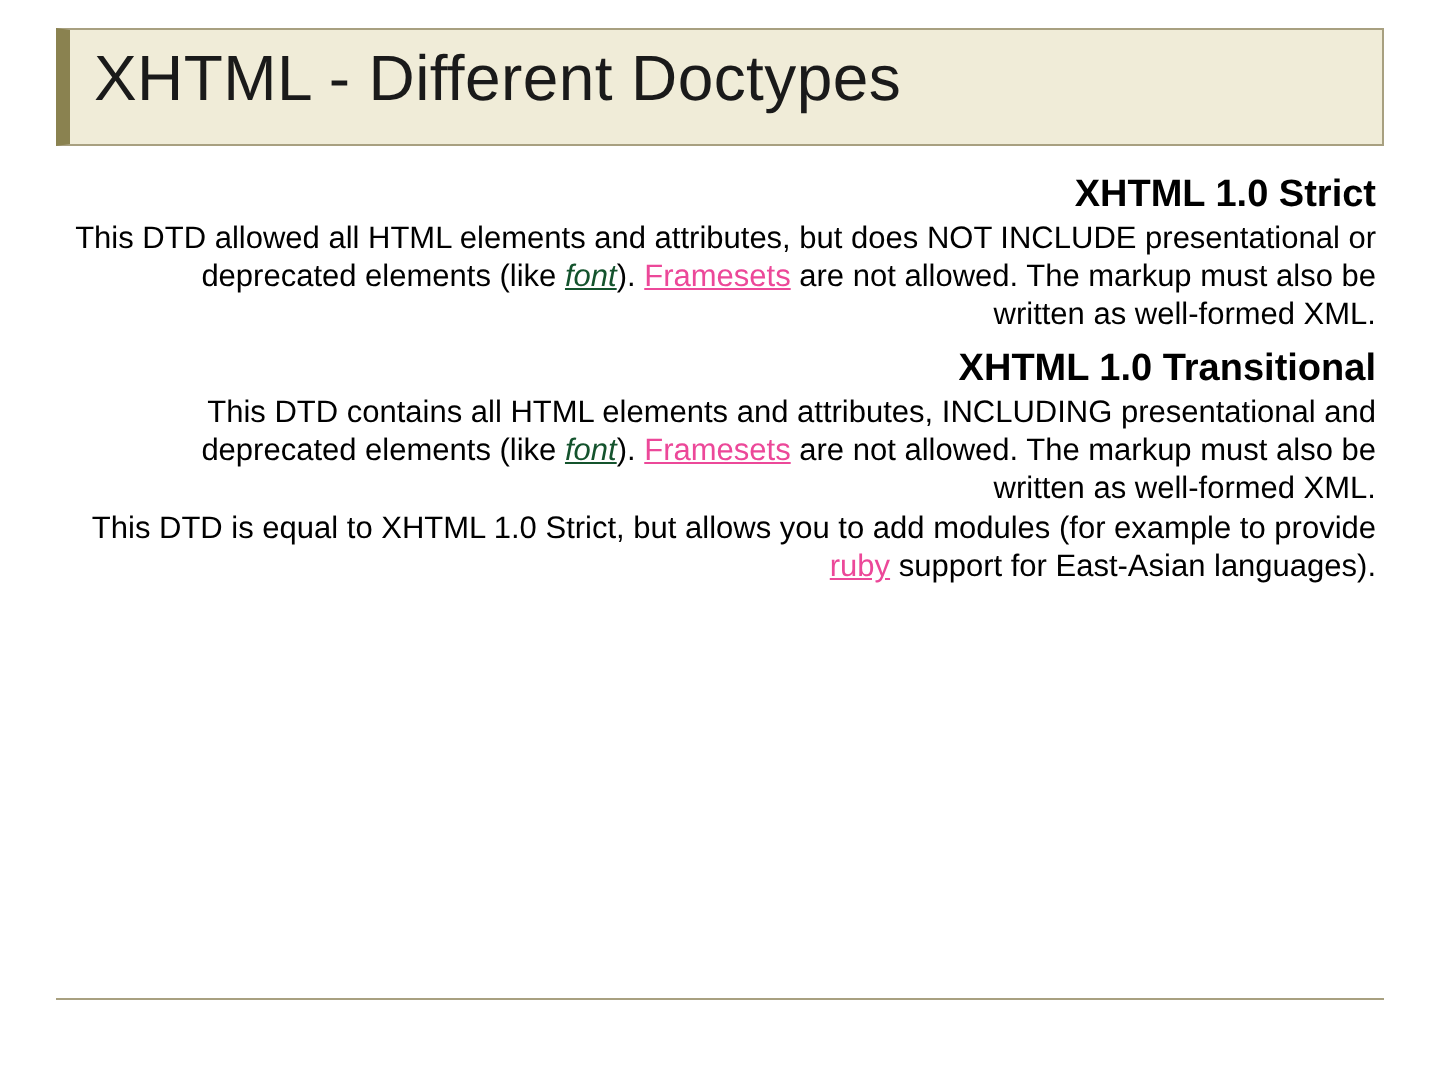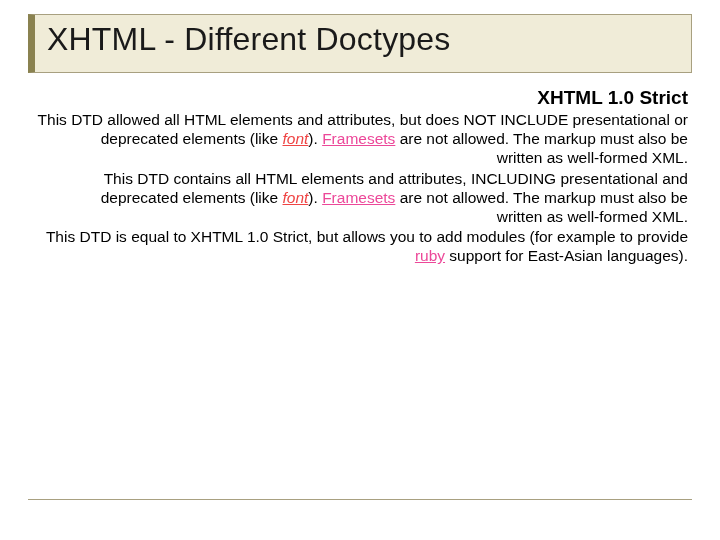--- a/index.html
+++ b/index.html
@@ -36,21 +36,21 @@
   }
   .body {
     font-size: 15.5px;
     line-height: 1.22;
     color: #000;
     padding-left: 34px;
     text-indent: -34px;
     margin-bottom: 2px;
   }
   .link { color: #ec4899; text-decoration: underline; }
-  .link-i { color: #ef4444; text-decoration: underline; font-style: italic; }
+  .link-i { color: #14532d; text-decoration: underline; font-style: italic; }
   .hr {
     position: absolute;
     left: 28px;
     right: 28px;
     bottom: 40px;
     border-top: 1px solid #a8a080;
   }
 </style>
 </head>
 <body>
@@ -59,20 +59,21 @@
 
   <div class="title-box">
     <h1>XHTML - Different Doctypes</h1>
   </div>
 
   <div class="content">
 
     <div class="heading">XHTML 1.0 Strict</div>
     <p class="body"><span>This DTD allowed all HTML elements and attributes, but does NOT INCLUDE presentational or deprecated elements (like </span><span class="link-i">font</span><span>). </span><span class="link">Framesets</span><span> are not allowed. The markup must also be written as well-formed XML.</span></p>
 
+    <div class="heading">XHTML 1.0 Transitional</div>
     <p class="body"><span>This DTD contains all HTML elements and attributes, INCLUDING presentational and deprecated elements (like </span><span class="link-i">font</span><span>). </span><span class="link">Framesets</span><span> are not allowed. The markup must also be written as well-formed XML.</span></p>
 
 
     <p class="body"><span>This DTD is equal to XHTML 1.0 Strict, but allows you to add modules (for example to provide </span><span class="link">ruby</span><span> support for East-Asian languages).</span></p>
 
   </div>
 
   <div class="hr"></div>
 </div>
 

